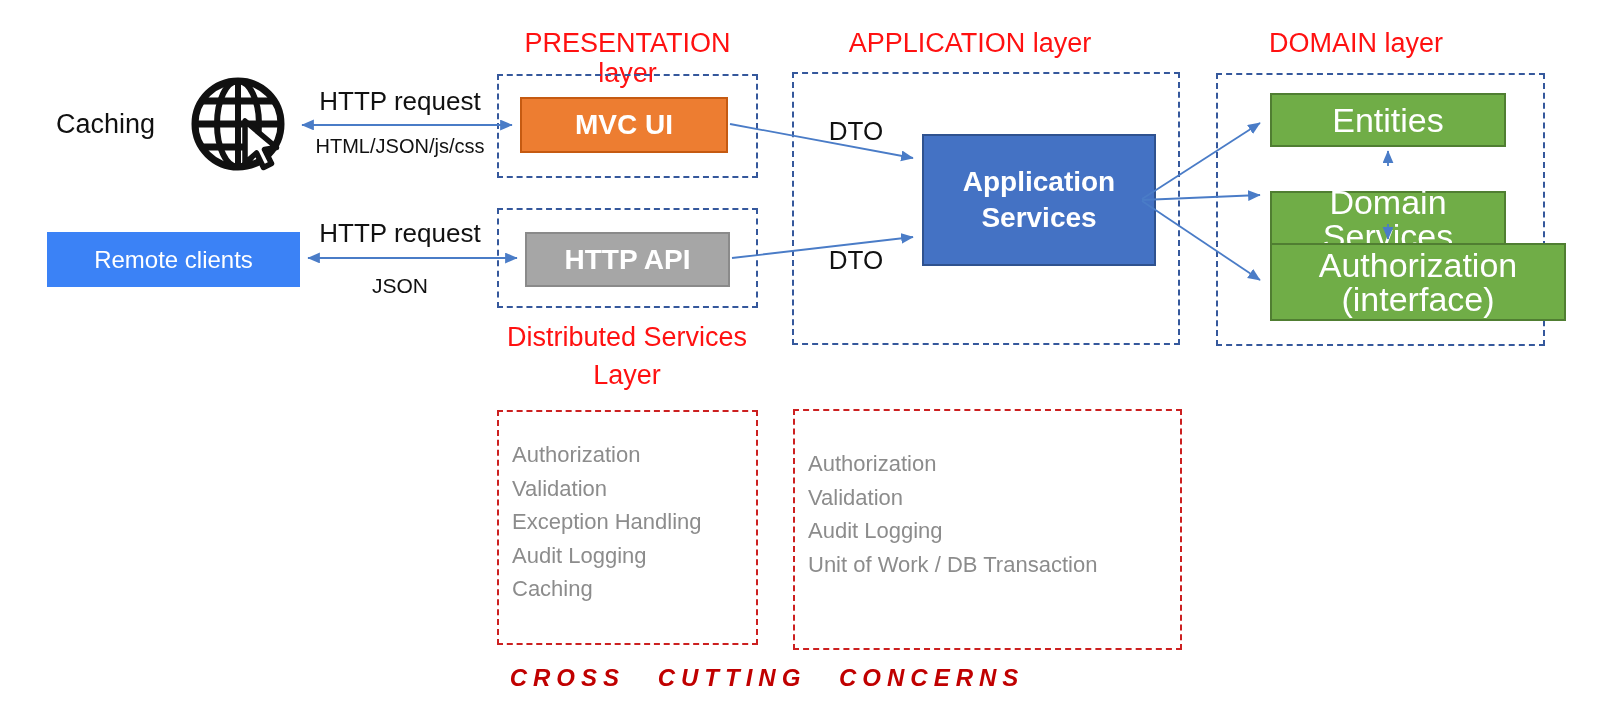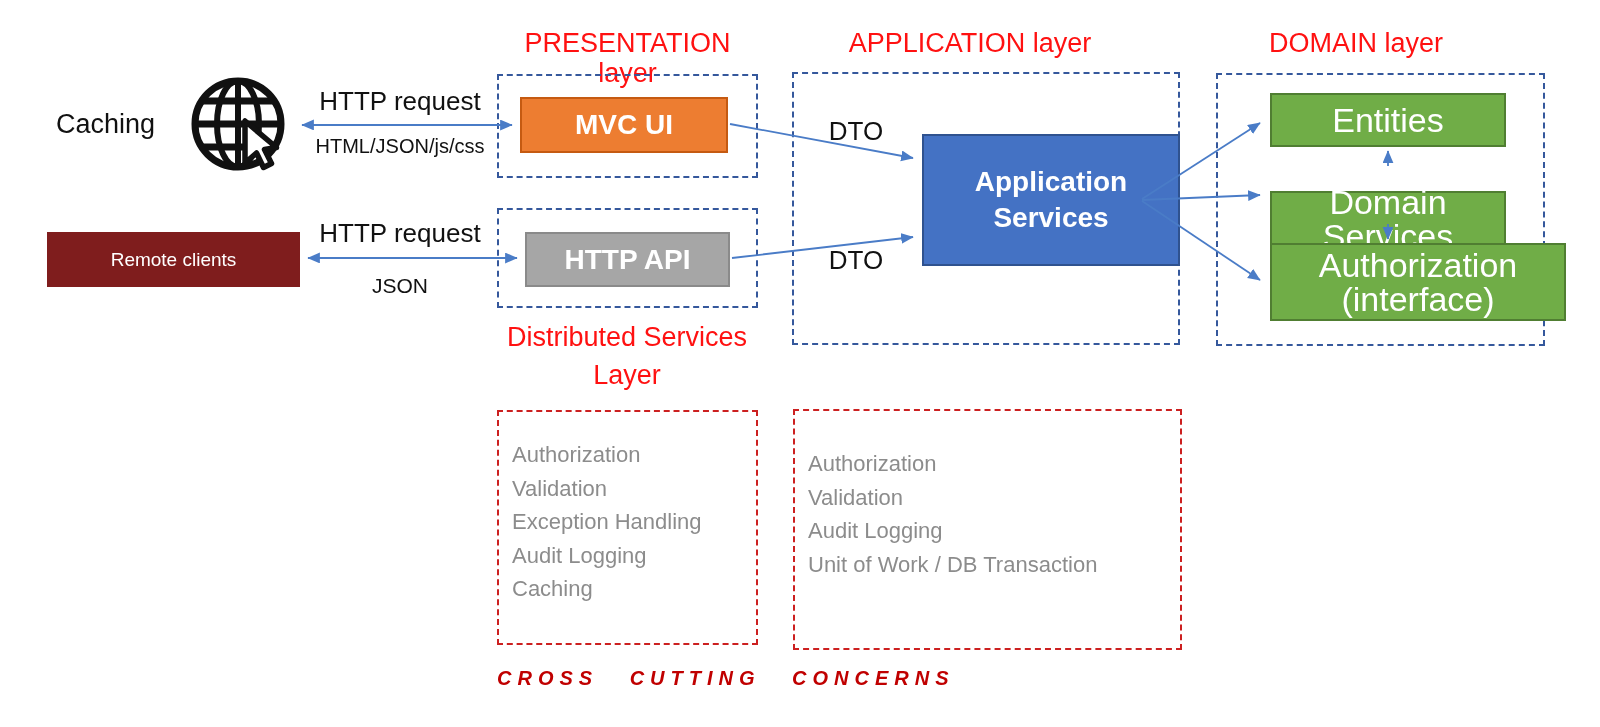--- a/index.html
+++ b/index.html
@@ -16,22 +16,22 @@
   .dashed-blue{border:2px dashed var(--dashed_blue);}
   .dashed-red{border:2px dashed var(--dashed_red);}
   .solid-box{display:flex;align-items:center;justify-content:center;text-align:center;color:#fff;}
   .bold-label{font-weight:bold;font-size:28px;line-height:36px;}
   .green-box{background:var(--green_fill);border:2px solid var(--green_border);font-size:34px;line-height:34px;}
   .edge-label{font-size:26px;line-height:30px;color:#111;text-align:center;}
   .edge-sub{font-size:20px;line-height:26px;color:#111;text-align:center;}
   .concern-list{font-size:22px;line-height:33.5px;color:var(--list_gray);}
   .concern-list span{display:block;}
   #cross-cutting{
-    font-size:20px;line-height:30px;font-style:italic;font-weight:600;color:var(--dark_red);
-    letter-spacing:6px;word-spacing:20px;text-align:left;white-space:nowrap;
+    font-size:24px;line-height:30px;font-style:italic;font-weight:600;color:var(--dark_red);
+    letter-spacing:6px;word-spacing:20px;text-align:center;white-space:nowrap;
   }
   svg.overlay{position:absolute;left:0;top:0;pointer-events:none;}
 </style>
 </head>
 <body>
 
 <div id="canvas" style="--layer_title_red: #ff1111; --dark_red: #c00000; --dashed_red: #cc2020; --dashed_blue: #35589c; --arrow_blue: #4a7cc7; --orange_fill: #ed7d31; --orange_border: #c55a11; --gray_fill: #a6a6a6; --gray_border: #8a8a8a; --blue_fill: #4472c4; --blue_border: #2f528f; --green_fill: #70ad47; --green_border: #507e32; --list_gray: #8c8c8c;">
 
   <div class="abs layer-title" style="left:497px;top:28px;width:261px;">PRESENTATION layer</div>
   <div class="abs layer-title" style="left:780px;top:28px;width:380px;">APPLICATION layer</div>
@@ -45,35 +45,35 @@
       <circle cx="50" cy="52" r="43" stroke-width="7"></circle>
       <ellipse cx="50" cy="52" rx="21" ry="43" stroke-width="6"></ellipse>
       <line x1="50" y1="9" x2="50" y2="95" stroke-width="6"></line>
       <line x1="7" y1="52" x2="93" y2="52"></line>
       <line x1="15" y1="29" x2="85" y2="29"></line>
       <line x1="15" y1="75" x2="85" y2="75"></line>
     </g>
     <path d="M57 49 L57 91 L68.5 81 L75.5 95.5 L83.5 91.5 L76.5 77.5 L88.5 75.5 Z" fill="#ffffff" stroke="#111" stroke-width="5.5" stroke-linejoin="round"></path>
   </svg>
 
-  <div class="abs solid-box" style="left:47px;top:232px;width:253px;height:55px;background:#7f1d1d;font-size:19px;">Remote clients</div>
+  <div class="abs solid-box" style="left:47px;top:232px;width:253px;height:55px;background:#3b82f6;font-size:24px;">Remote clients</div>
 
   <div class="abs edge-label" style="left:300px;top:86px;width:200px;">HTTP request</div>
   <div class="abs edge-sub" style="left:300px;top:133px;width:200px;">HTML/JSON/js/css</div>
   <div class="abs edge-label" style="left:300px;top:218px;width:200px;">HTTP request</div>
   <div class="abs edge-sub" style="left:300px;top:273px;width:200px;font-size:21px;">JSON</div>
 
   <div class="abs dashed-blue" style="left:497px;top:74px;width:257px;height:100px;"></div>
   <div class="abs solid-box bold-label" style="left:520px;top:97px;width:204px;height:52px;background:var(--orange_fill);border:2px solid var(--orange_border);">MVC UI</div>
 
   <div class="abs dashed-blue" style="left:497px;top:208px;width:257px;height:96px;"></div>
   <div class="abs solid-box bold-label" style="left:525px;top:232px;width:201px;height:51px;background:var(--gray_fill);border:2px solid var(--gray_border);">HTTP API</div>
 
   <div class="abs dashed-blue" style="left:792px;top:72px;width:384px;height:269px;"></div>
-  <div class="abs solid-box bold-label" style="left:922px;top:134px;width:214px;height:128px;background:var(--blue_fill);border:2px solid var(--blue_border);padding:0 20px;">Application Services</div>
+  <div class="abs solid-box bold-label" style="left:922px;top:134px;width:214px;height:128px;background:var(--blue_fill);border:2px solid var(--blue_border);padding:0 8px;">Application Services</div>
   <div class="abs edge-label" style="left:820px;top:116px;width:72px;">DTO</div>
   <div class="abs edge-label" style="left:820px;top:245px;width:72px;">DTO</div>
 
   <div class="abs dashed-blue" style="left:1216px;top:73px;width:325px;height:269px;"></div>
   <div class="abs solid-box green-box" style="left:1270px;top:93px;width:232px;height:50px;">Entities</div>
   <div class="abs solid-box green-box" style="left:1270px;top:167px;width:232px;height:52px;margin-top:24px;">Domain Services</div>
   <div class="abs solid-box green-box" style="left:1270px;top:243px;width:232px;height:74px;padding:0 30px;">Authorization (interface)</div>
 
   <div class="abs dashed-red" style="left:497px;top:410px;width:257px;height:231px;">
     <div class="concern-list" style="padding:26px 0 0 13px;">

